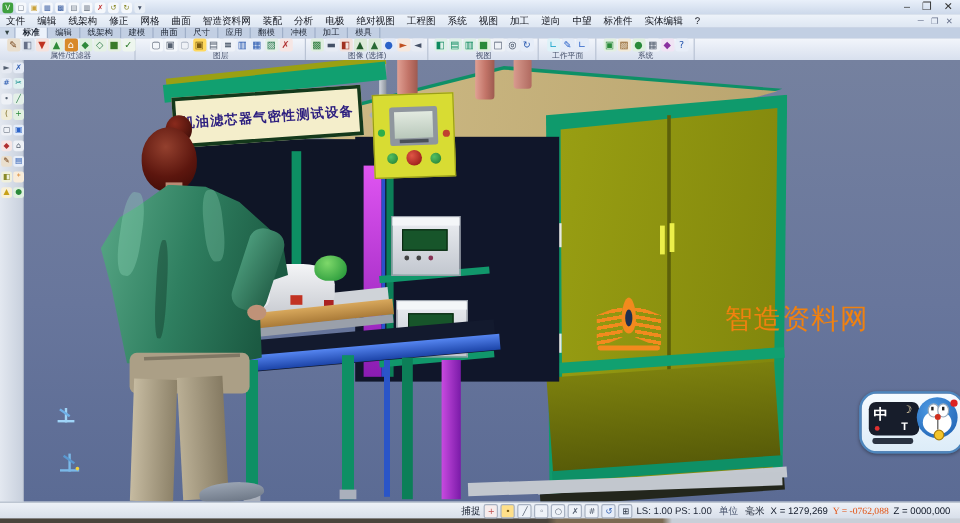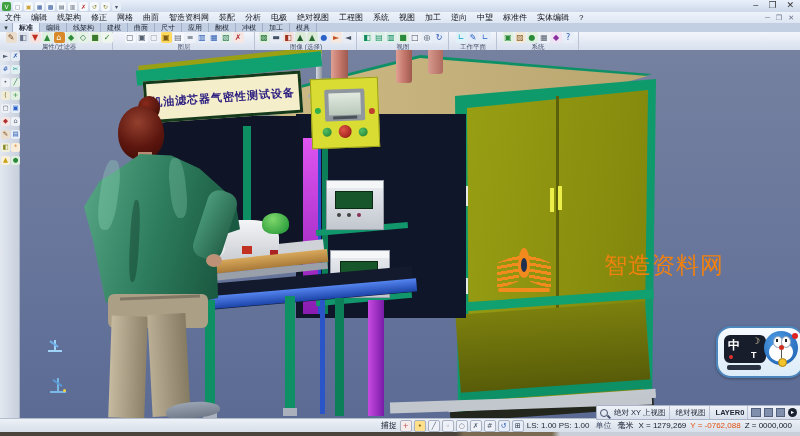--- a/index.html
+++ b/index.html
@@ -47,21 +47,21 @@
   .statusr1 .st{font-size:7.5px;color:#1c2434;padding:0 3px;border-right:1px solid #b8c2d2;line-height:13px;white-space:nowrap;}
   .swatch{width:15px;height:7px;background:#8090ac;border:1px solid #55627e;}
   .mag{width:6px;height:6px;border:1.5px solid #44506a;border-radius:50%;position:relative;flex:none;}
   .mag::after{content:"";position:absolute;left:6px;top:6px;width:4px;height:1.5px;background:#44506a;transform:rotate(45deg);}
   .eyeicon{width:9px;height:9px;border-radius:50%;background:#1a2232;color:#fff;font-size:6px;line-height:9px;text-align:center;flex:none;}
   .statusr2{left:0;top:418px;width:800px;height:13px;background:linear-gradient(#edf1f7,#d8dfea);
     border-top:1px solid #b2bcca;display:flex;align-items:center;z-index:25;}
   .statusr2 .sp{flex:1;}
   .statusr2 .st{font-size:8px;color:#1c2434;white-space:nowrap;margin:0 3px;}
   .statusr2 .coord{font-size:8px;white-space:nowrap;margin:0 2px;color:#101828;}
-  .coord.warn{color:#e25010;}
+  .coord.warn{color:#e25010;font-family:Liberation Serif, serif;}
   .sicons{display:flex;gap:2px;align-items:center;}
   .sicons .tbi{width:10px;height:10px;border:1px solid #a8b2c2;background:#eef2f8;font:7px/10px "DejaVu Sans",sans-serif;}
   .bottomstrip{left:0;top:431px;width:800px;height:5px;
     background:linear-gradient(90deg,#4a443c 0%,#4a443c 57%,#7b6a52 58%,#7b6a52 69%,#c9cfd8 70%,#c9cfd8 100%);}
   
   .ime{border-radius:15px;background:linear-gradient(#f6fbff,#dcecf8);border:2px solid #4d86bd;box-shadow:0 1px 3px rgba(0,0,0,.35);}
 </style>
 </head>
 <body>
 
@@ -366,30 +366,20 @@
         <div class="shape" style="left:12px;top:8px;width:2px;height:3px;background:#222;"></div>
         <div class="shape" style="left:21px;top:8px;width:2px;height:3px;background:#222;"></div>
         <div class="shape" style="left:15px;top:14px;width:5px;height:5px;border-radius:50%;background:#d03020;"></div>
         <div class="shape" style="left:17px;top:19px;width:1px;height:8px;background:#555;"></div>
         <div class="shape" style="left:14px;top:27px;width:7px;height:7px;border-radius:50%;background:#f4c52a;border:1px solid #a87f10;"></div>
       </div>
       <div class="shape" style="left:74px;top:5px;width:6px;height:6px;border-radius:50%;background:#d22;"></div>
     </div>
   </div>
 
-  <div class="abs statusr1">
-    <span class="mag"></span>
-    <span class="st">绝对 XY 上视图</span>
-    <span class="st">绝对视图</span>
-    <span class="st" style="font-weight:bold">LAYER0</span>
-    <span class="swatch"></span>
-    <span class="swatch"></span>
-    <span class="swatch"></span>
-    <span class="eyeicon">▸</span>
-  </div>
 
   <div class="abs statusr2">
     <span class="sp"></span>
     <span class="st">捕捉</span>
     <span class="sicons">
         <span class="tbi " style="background: rgb(246, 236, 236); color: rgb(192, 80, 80);">+</span>
         <span class="tbi " style="background: rgb(255, 224, 138); color: rgb(122, 90, 16);">•</span>
         <span class="tbi " style="background: rgb(238, 242, 248); color: rgb(85, 96, 112);">╱</span>
         <span class="tbi " style="background: rgb(238, 242, 248); color: rgb(85, 96, 112);">◦</span>
         <span class="tbi " style="background: rgb(238, 242, 248); color: rgb(85, 96, 112);">○</span>

